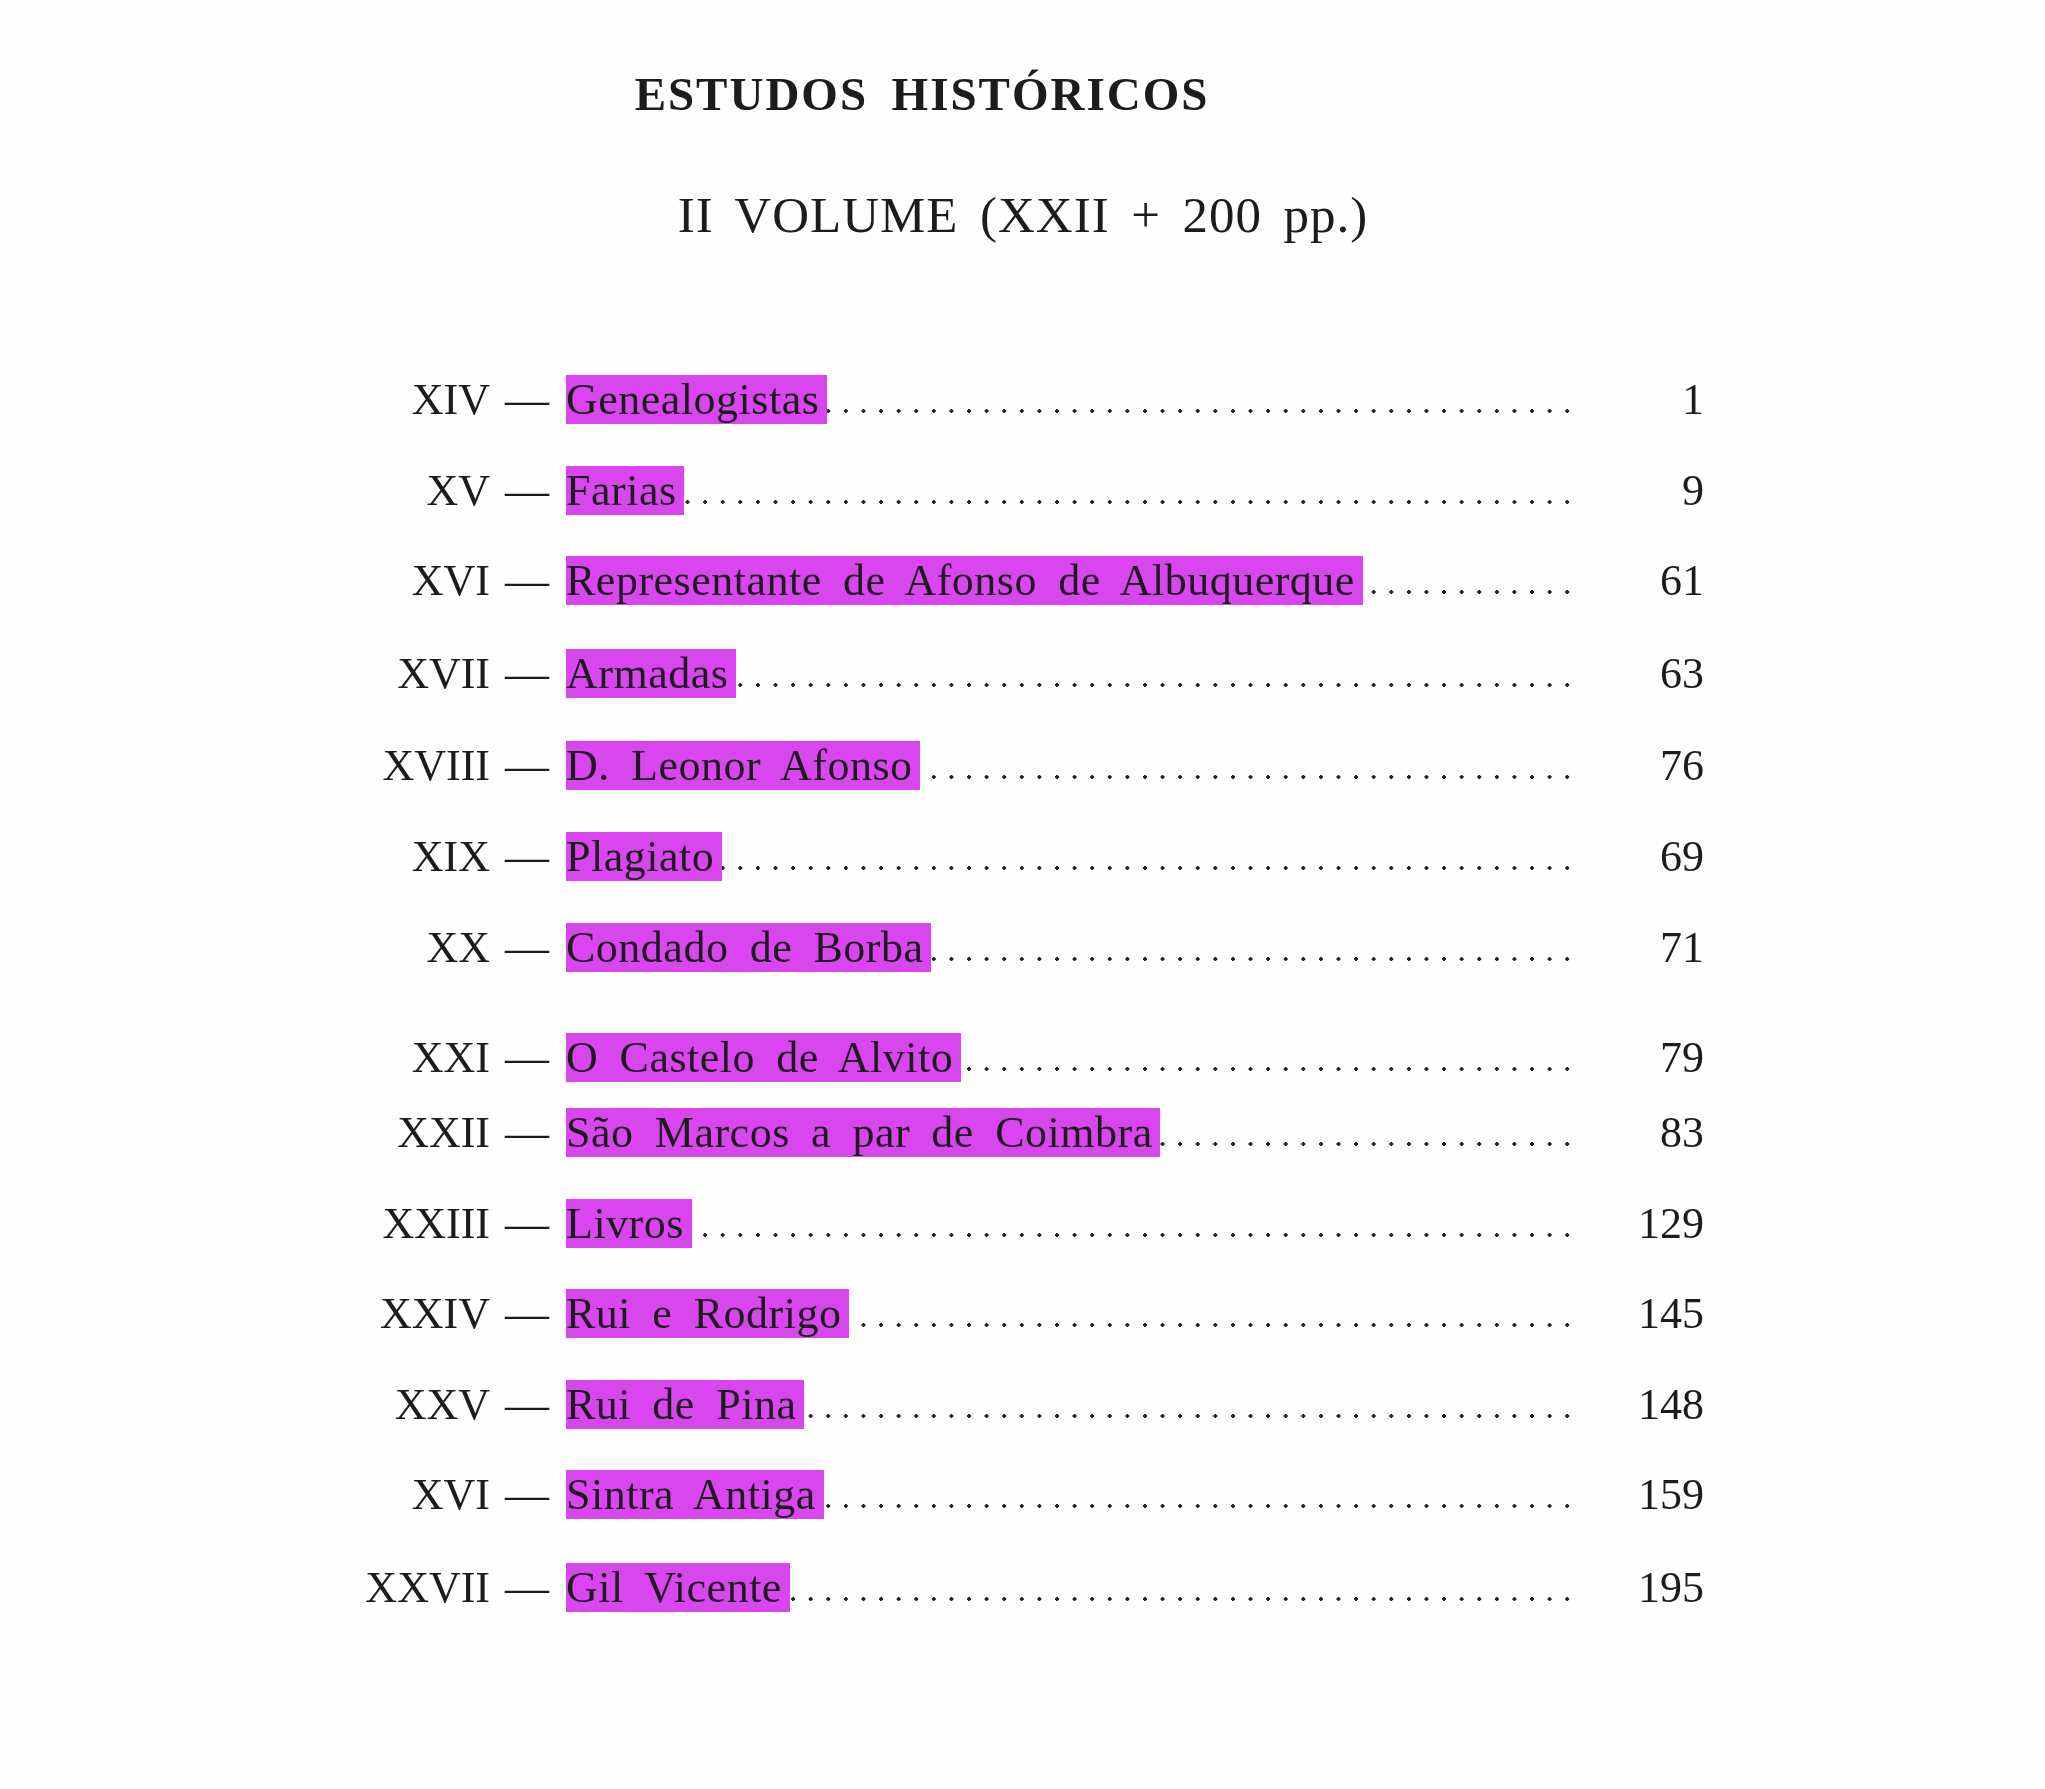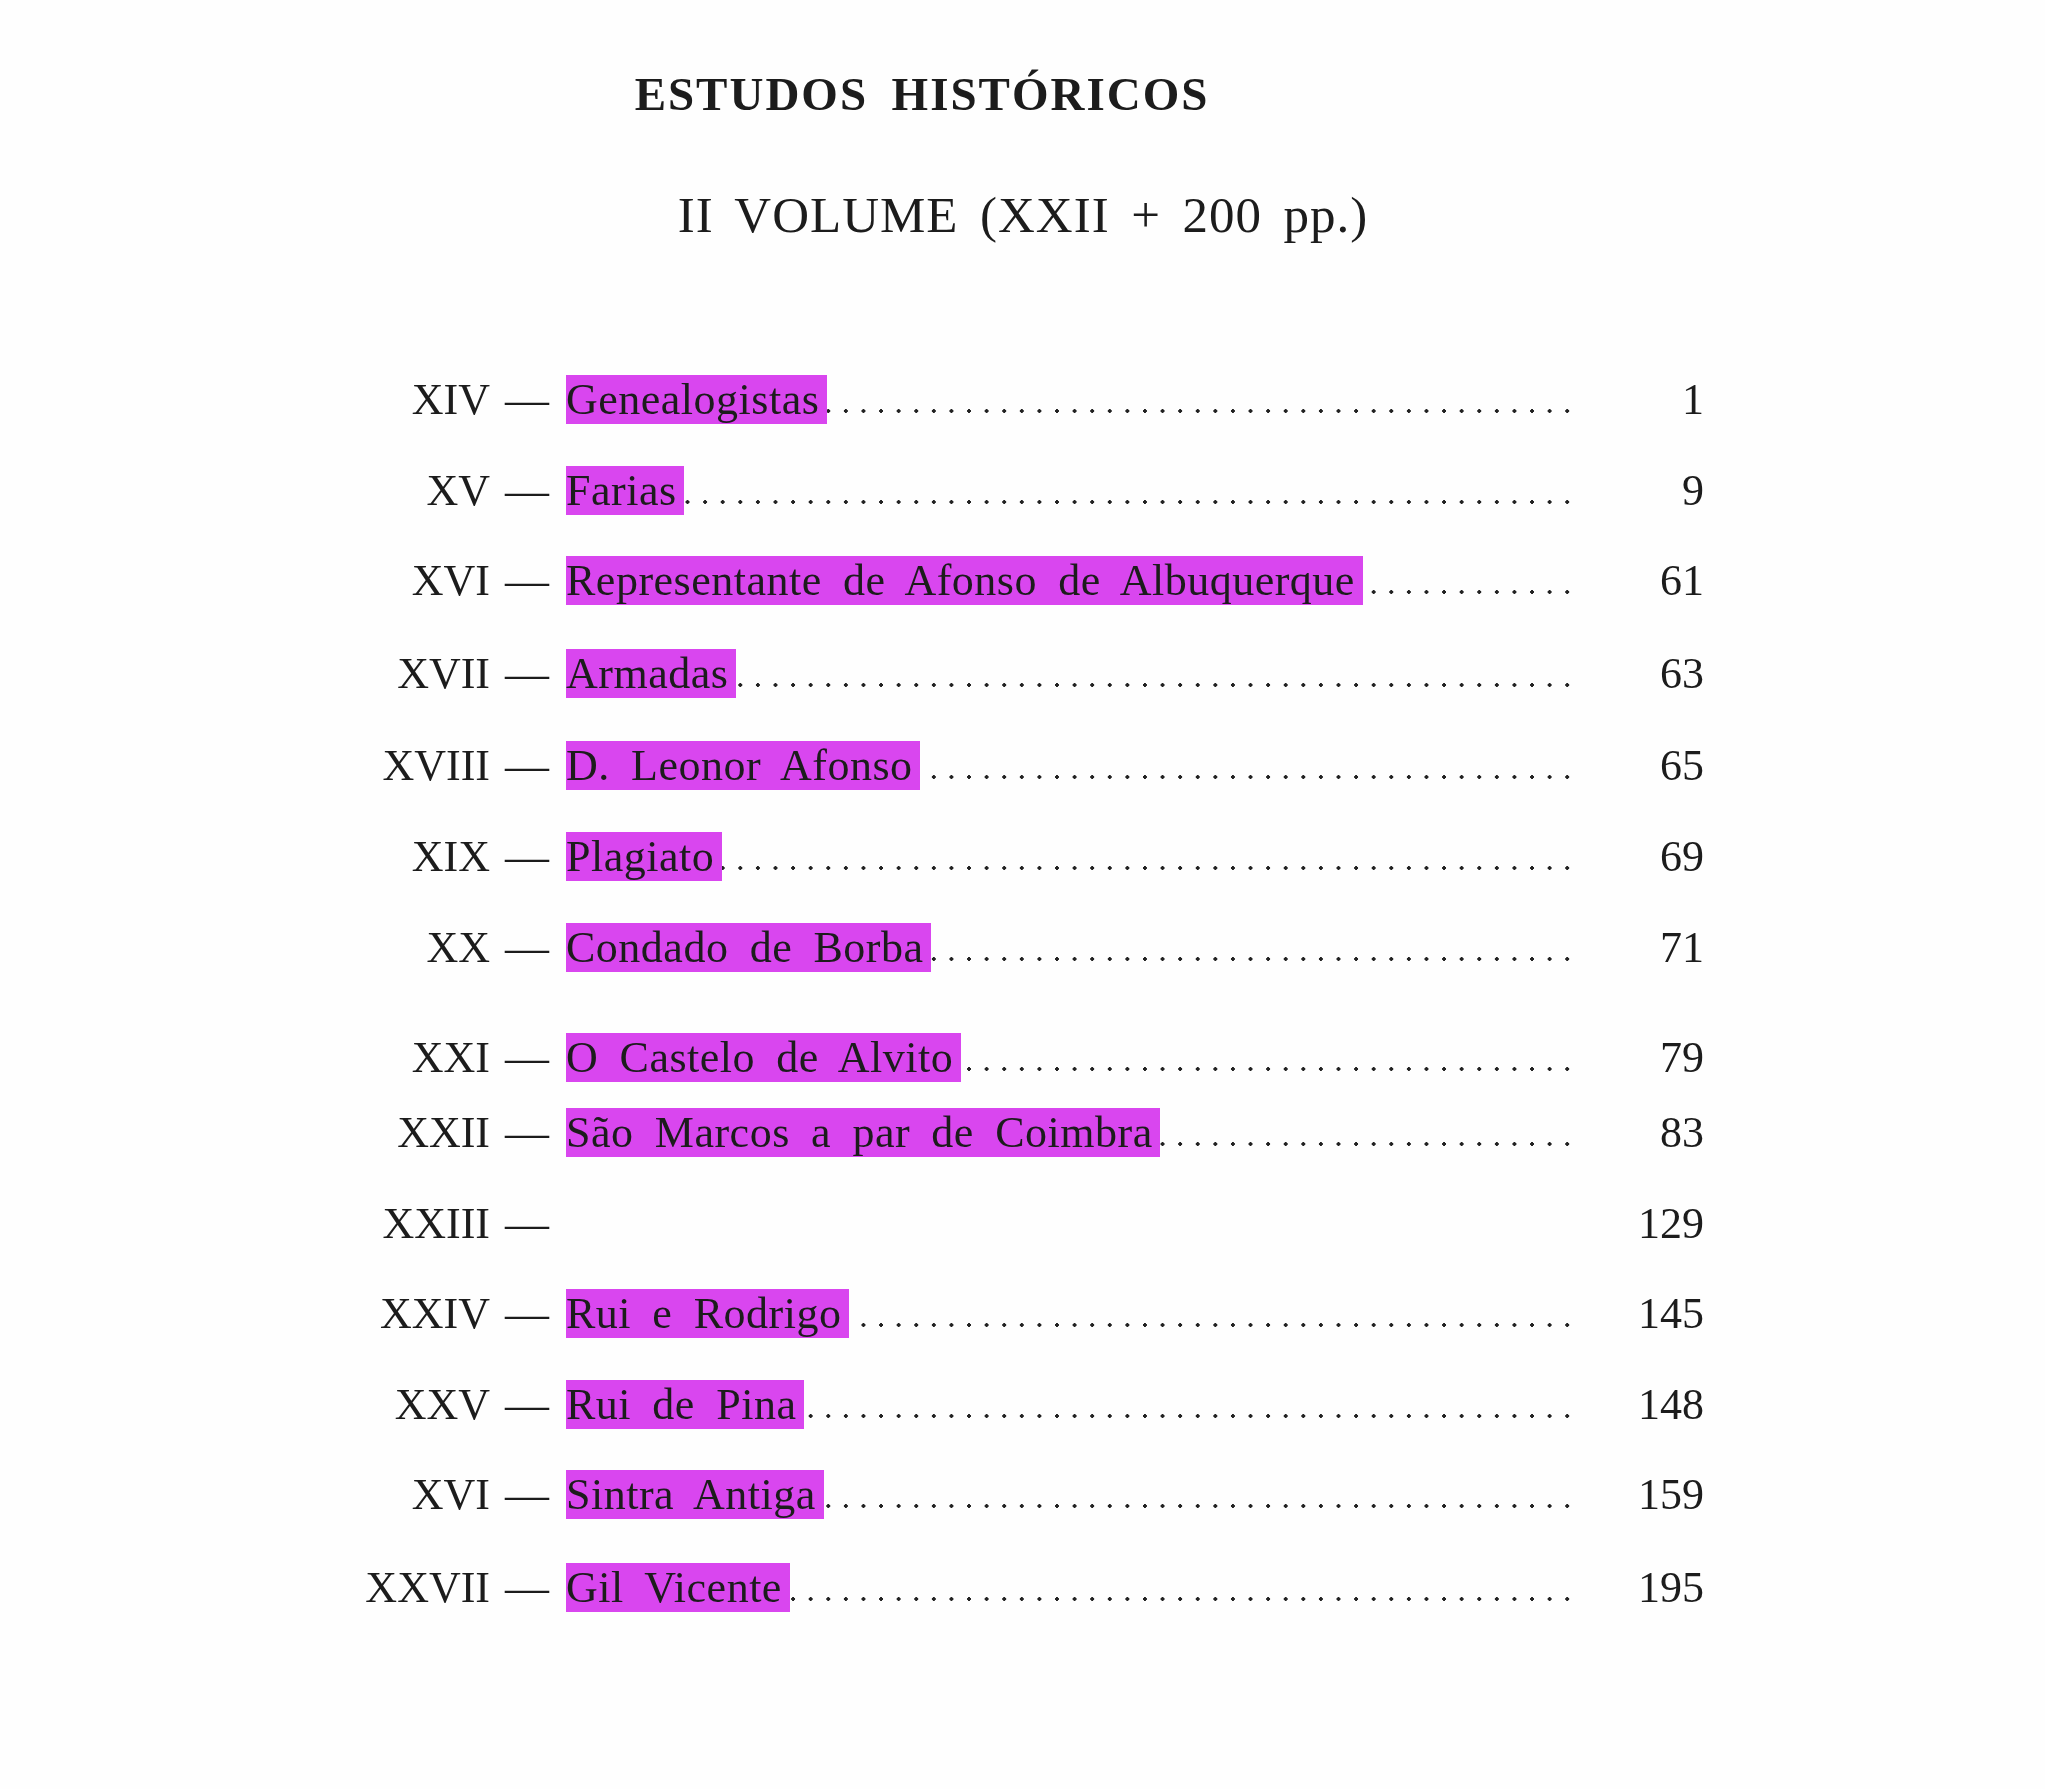--- a/index.html
+++ b/index.html
@@ -59,21 +59,21 @@
   <div class="row" style="top:644px">
     <span class="num">XVII</span>
     <span class="dash">—</span>
     <span class="entry"><span class="dots"></span><span class="t">Armadas</span></span>
     <span class="page">63</span>
   </div>
   <div class="row" style="top:736px">
     <span class="num">XVIII</span>
     <span class="dash">—</span>
     <span class="entry"><span class="dots"></span><span class="t">D. Leonor Afonso</span></span>
-    <span class="page">65</span>
+    <span class="page">76</span>
   </div>
   <div class="row" style="top:827px">
     <span class="num">XIX</span>
     <span class="dash">—</span>
     <span class="entry"><span class="dots"></span><span class="t">Plagiato</span></span>
     <span class="page">69</span>
   </div>
   <div class="row" style="top:918px">
     <span class="num">XX</span>
     <span class="dash">—</span>
@@ -88,20 +88,21 @@
   </div>
   <div class="row" style="top:1103px">
     <span class="num">XXII</span>
     <span class="dash">—</span>
     <span class="entry"><span class="dots"></span><span class="t">São Marcos a par de Coimbra</span></span>
     <span class="page">83</span>
   </div>
   <div class="row" style="top:1194px">
     <span class="num">XXIII</span>
     <span class="dash">—</span>
+    <span class="entry"><span class="dots"></span><span class="t">Livros</span></span>
     <span class="page">129</span>
   </div>
   <div class="row" style="top:1284px">
     <span class="num">XXIV</span>
     <span class="dash">—</span>
     <span class="entry"><span class="dots"></span><span class="t">Rui e Rodrigo</span></span>
     <span class="page">145</span>
   </div>
   <div class="row" style="top:1375px">
     <span class="num">XXV</span>

